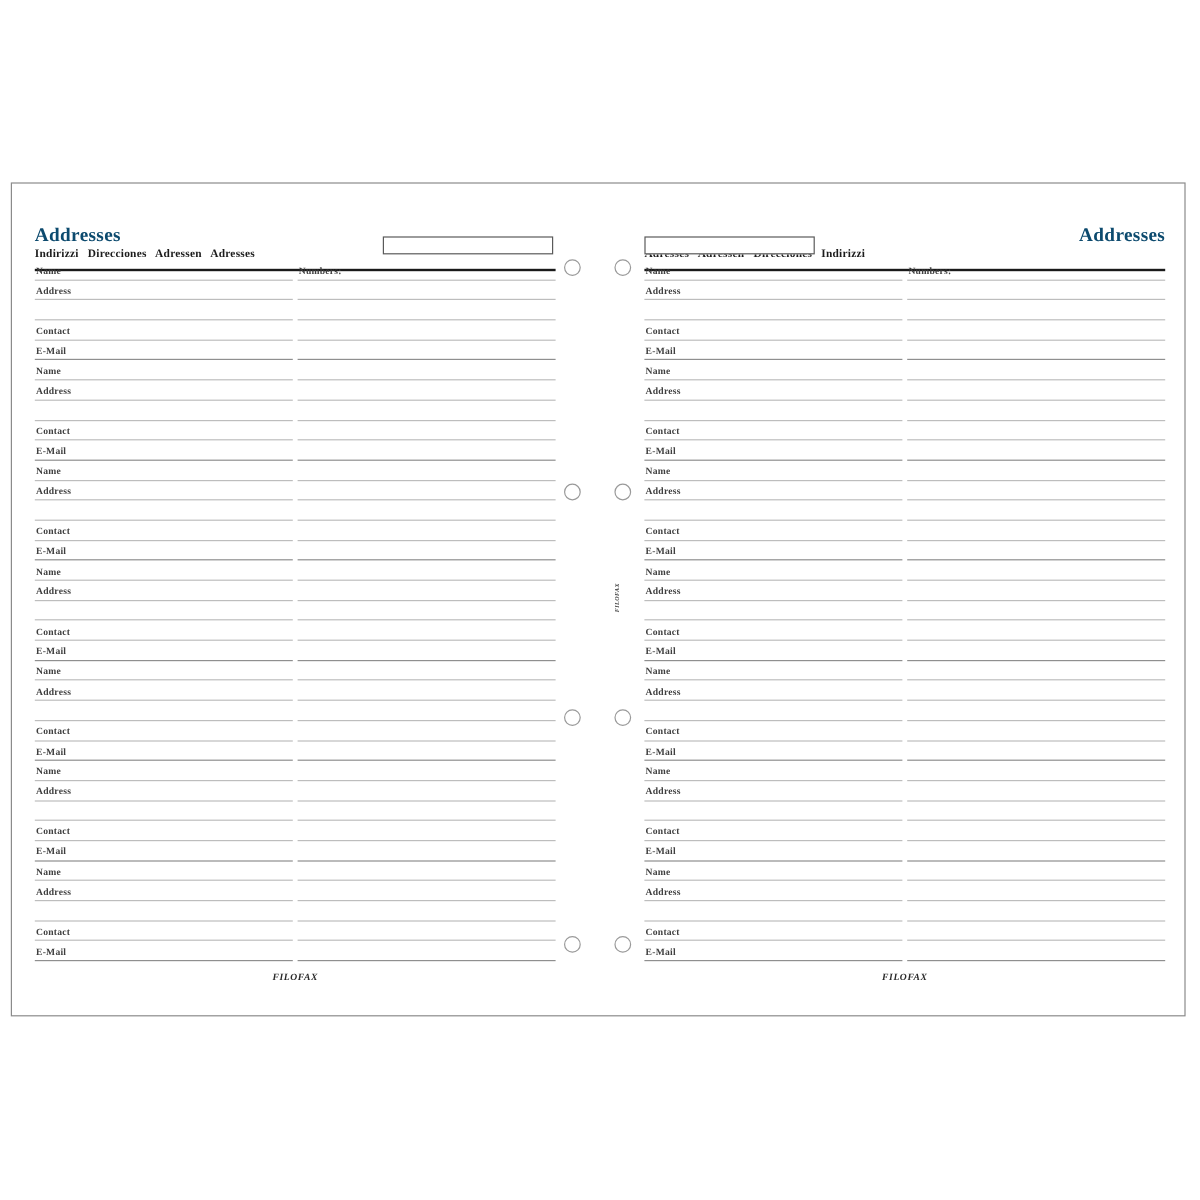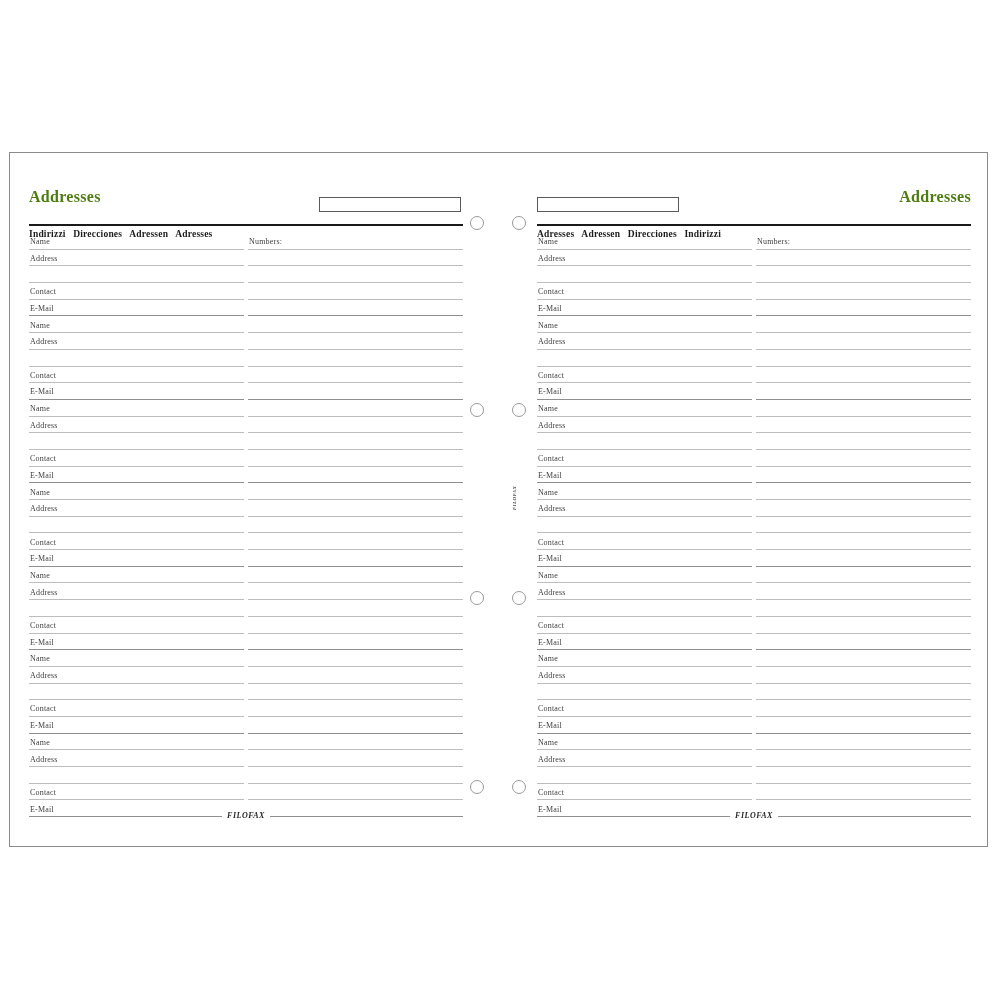--- a/index.html
+++ b/index.html
@@ -16,44 +16,44 @@
     border:1px solid #8b8b8b;
     box-sizing:border-box;
   }
   .page{
     position:absolute;top:0;height:695px;width:434px;
   }
   .page-left{left:19px;}
   .page-right{left:527px;}
   .title{
     position:absolute;top:36px;margin:0;width:100%;
-    font-size:16px;font-weight:bold;color:#4d7c0f;
+    font-size:16px;font-weight:bold;color:#0c4a6e;
     letter-spacing:0.3px;line-height:1;
   }
   .page-left .title{text-align:left;}
   .page-right .title{text-align:right;}
   .subtitle{
     position:absolute;top:55px;width:100%;
     font-size:9.5px;font-weight:bold;color:#1c1c1c;
-    word-spacing:5px;letter-spacing:0.2px;line-height:1;margin-top:22px;
+    word-spacing:5px;letter-spacing:0.2px;line-height:1;
   }
   .page-left .subtitle{text-align:left;}
   .page-right .subtitle{}
   .header-rule{
     position:absolute;top:71px;left:0;width:100%;height:2px;
     background:#1a1a1a;
   }
   .tab-box{
     position:absolute;top:44px;height:15px;width:142px;
     border:1px solid #5a5a5a;background:#fff;box-sizing:border-box;
   }
   .page-left .tab-box{left:290px;}
   .page-right .tab-box{left:0;}
   .col{
-    position:absolute;top:80px;width:215px;
+    position:absolute;top:64px;width:215px;font-weight:bold;
   }
   .col1{left:0;}
   .col2{left:219px;}
   .row{
     height:16.7px;
     box-sizing:border-box;
     border-bottom:1px solid #bdbdbd;
     display:flex;align-items:flex-end;
   }
   .row.row-sep{border-bottom-color:#8f8f8f;}

